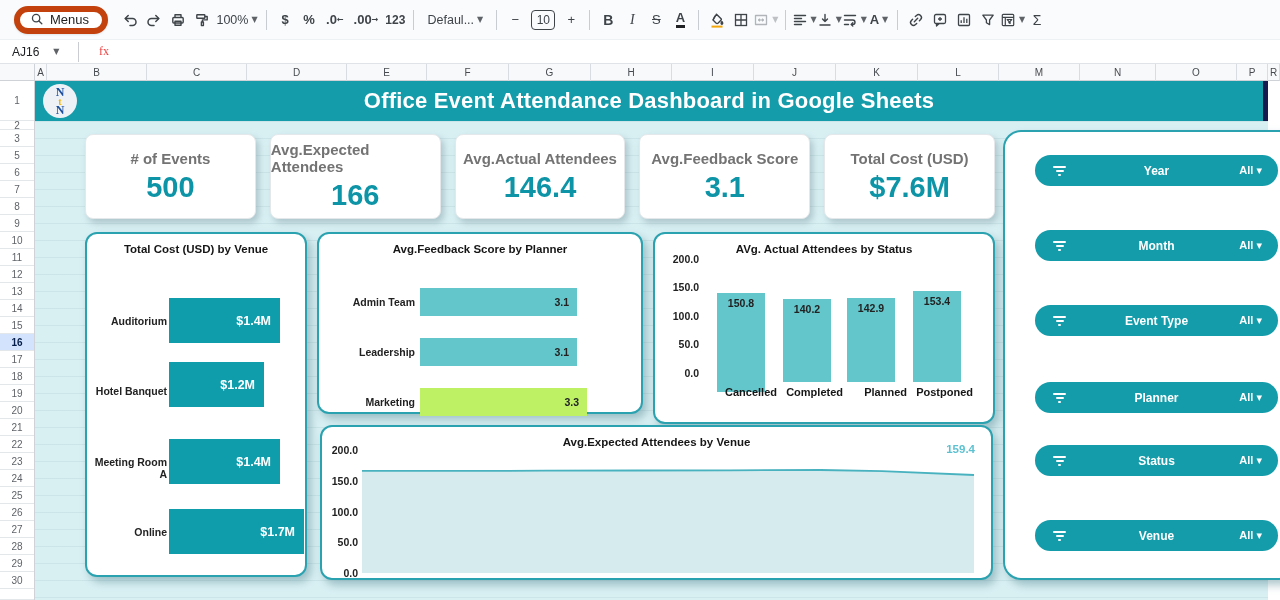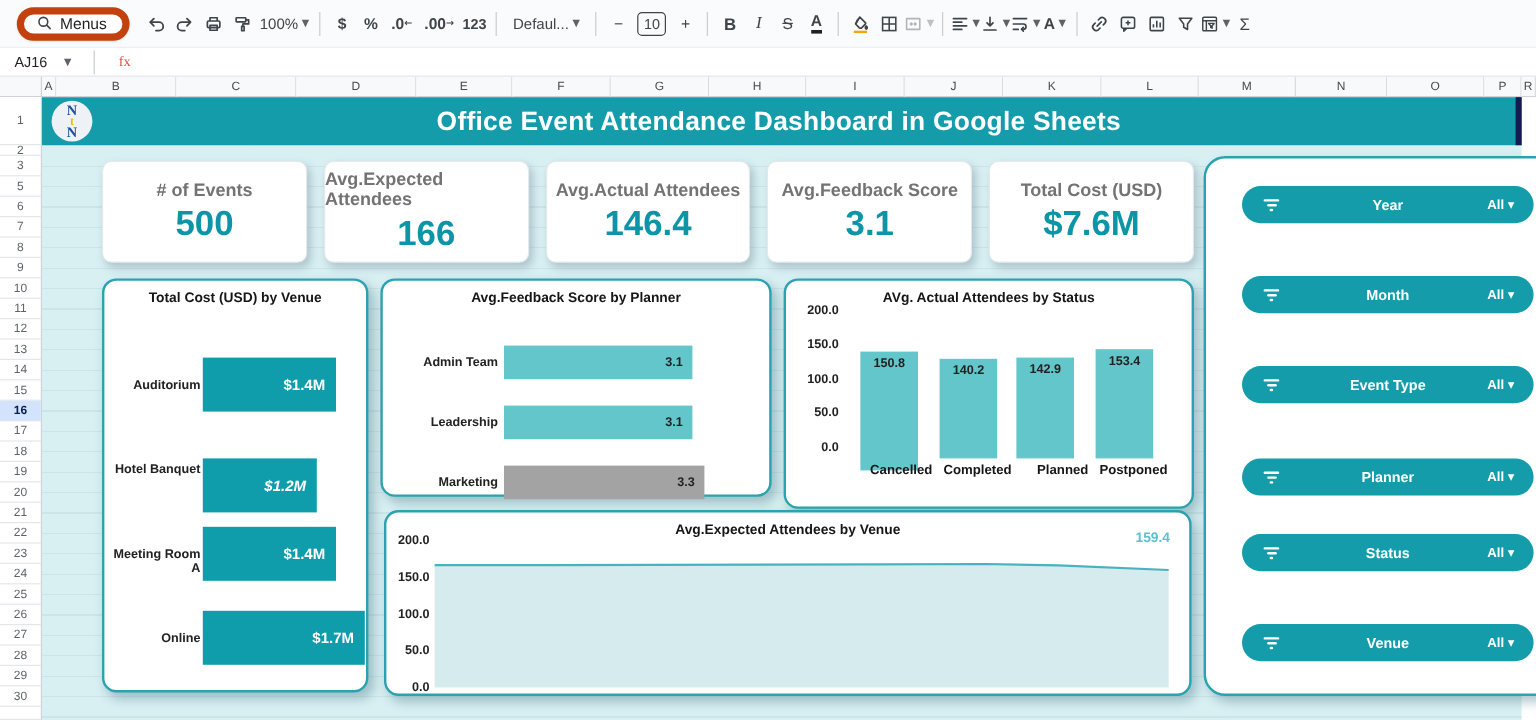--- a/index.html
+++ b/index.html
@@ -331,21 +331,21 @@
       </div>
 
     <div class="chart-card" id="chart1" style="left:50px;top:151px;width:222px;height:345px">
       <div class="chart-title">Total Cost (USD) by Venue</div>
       <div id="chart1-body">
           <div class="hbar-label" style="left: 4px; width: 76px; top: 81px;">Auditorium</div>
           <div class="hbar hbar1" style="left: 82px; top: 64px; height: 45px; width: 111px; background: rgb(15, 156, 171);">
             <span>$1.4M</span>
           </div>
           <div class="hbar-label" style="left: 4px; width: 76px; top: 151px;">Hotel Banquet</div>
-          <div class="hbar hbar1" style="left: 82px; top: 148px; height: 45px; width: 95px; background: rgb(15, 156, 171); font-style: italic;">
+          <div class="hbar hbar1" style="left: 82px; top: 128px; height: 45px; width: 95px; background: rgb(15, 156, 171);">
             <span>$1.2M</span>
           </div>
           <div class="hbar-label" style="left: 4px; width: 76px; top: 222px;">Meeting Room A</div>
           <div class="hbar hbar1" style="left: 82px; top: 205px; height: 45px; width: 111px; background: rgb(15, 156, 171);">
             <span>$1.4M</span>
           </div>
           <div class="hbar-label" style="left: 4px; width: 76px; top: 292px;">Online</div>
           <div class="hbar hbar1" style="left: 82px; top: 275px; height: 45px; width: 135px; background: rgb(15, 156, 171);">
             <span>$1.7M</span>
           </div>
@@ -357,21 +357,21 @@
       <div id="chart2-body">
           <div class="hbar-label" style="left: 8px; width: 88px; top: 62px;">Admin Team</div>
           <div class="hbar hbar2" style="left: 101px; top: 54px; height: 28px; width: 157px; background: rgb(99, 198, 203);">
             <span>3.1</span>
           </div>
           <div class="hbar-label" style="left: 8px; width: 88px; top: 112px;">Leadership</div>
           <div class="hbar hbar2" style="left: 101px; top: 104px; height: 28px; width: 157px; background: rgb(99, 198, 203);">
             <span>3.1</span>
           </div>
           <div class="hbar-label" style="left: 8px; width: 88px; top: 162px;">Marketing</div>
-          <div class="hbar hbar2" style="left: 101px; top: 154px; height: 28px; width: 167px; background: #a3a3a3;">
+          <div class="hbar hbar2" style="left: 101px; top: 154px; height: 28px; width: 167px; background: #bef264;">
             <span>3.3</span>
           </div>
         </div>
     </div>
 
     <div class="chart-card" id="chart3" style="left:618px;top:151px;width:342px;height:192px">
       <div class="chart-title">AVg. Actual Attendees by Status</div>
       <div id="chart3-body">
           <div class="ytick" style="left: 10px; top: 19px;">200.0</div>
           <div class="ytick" style="left: 10px; top: 47px;">150.0</div>

